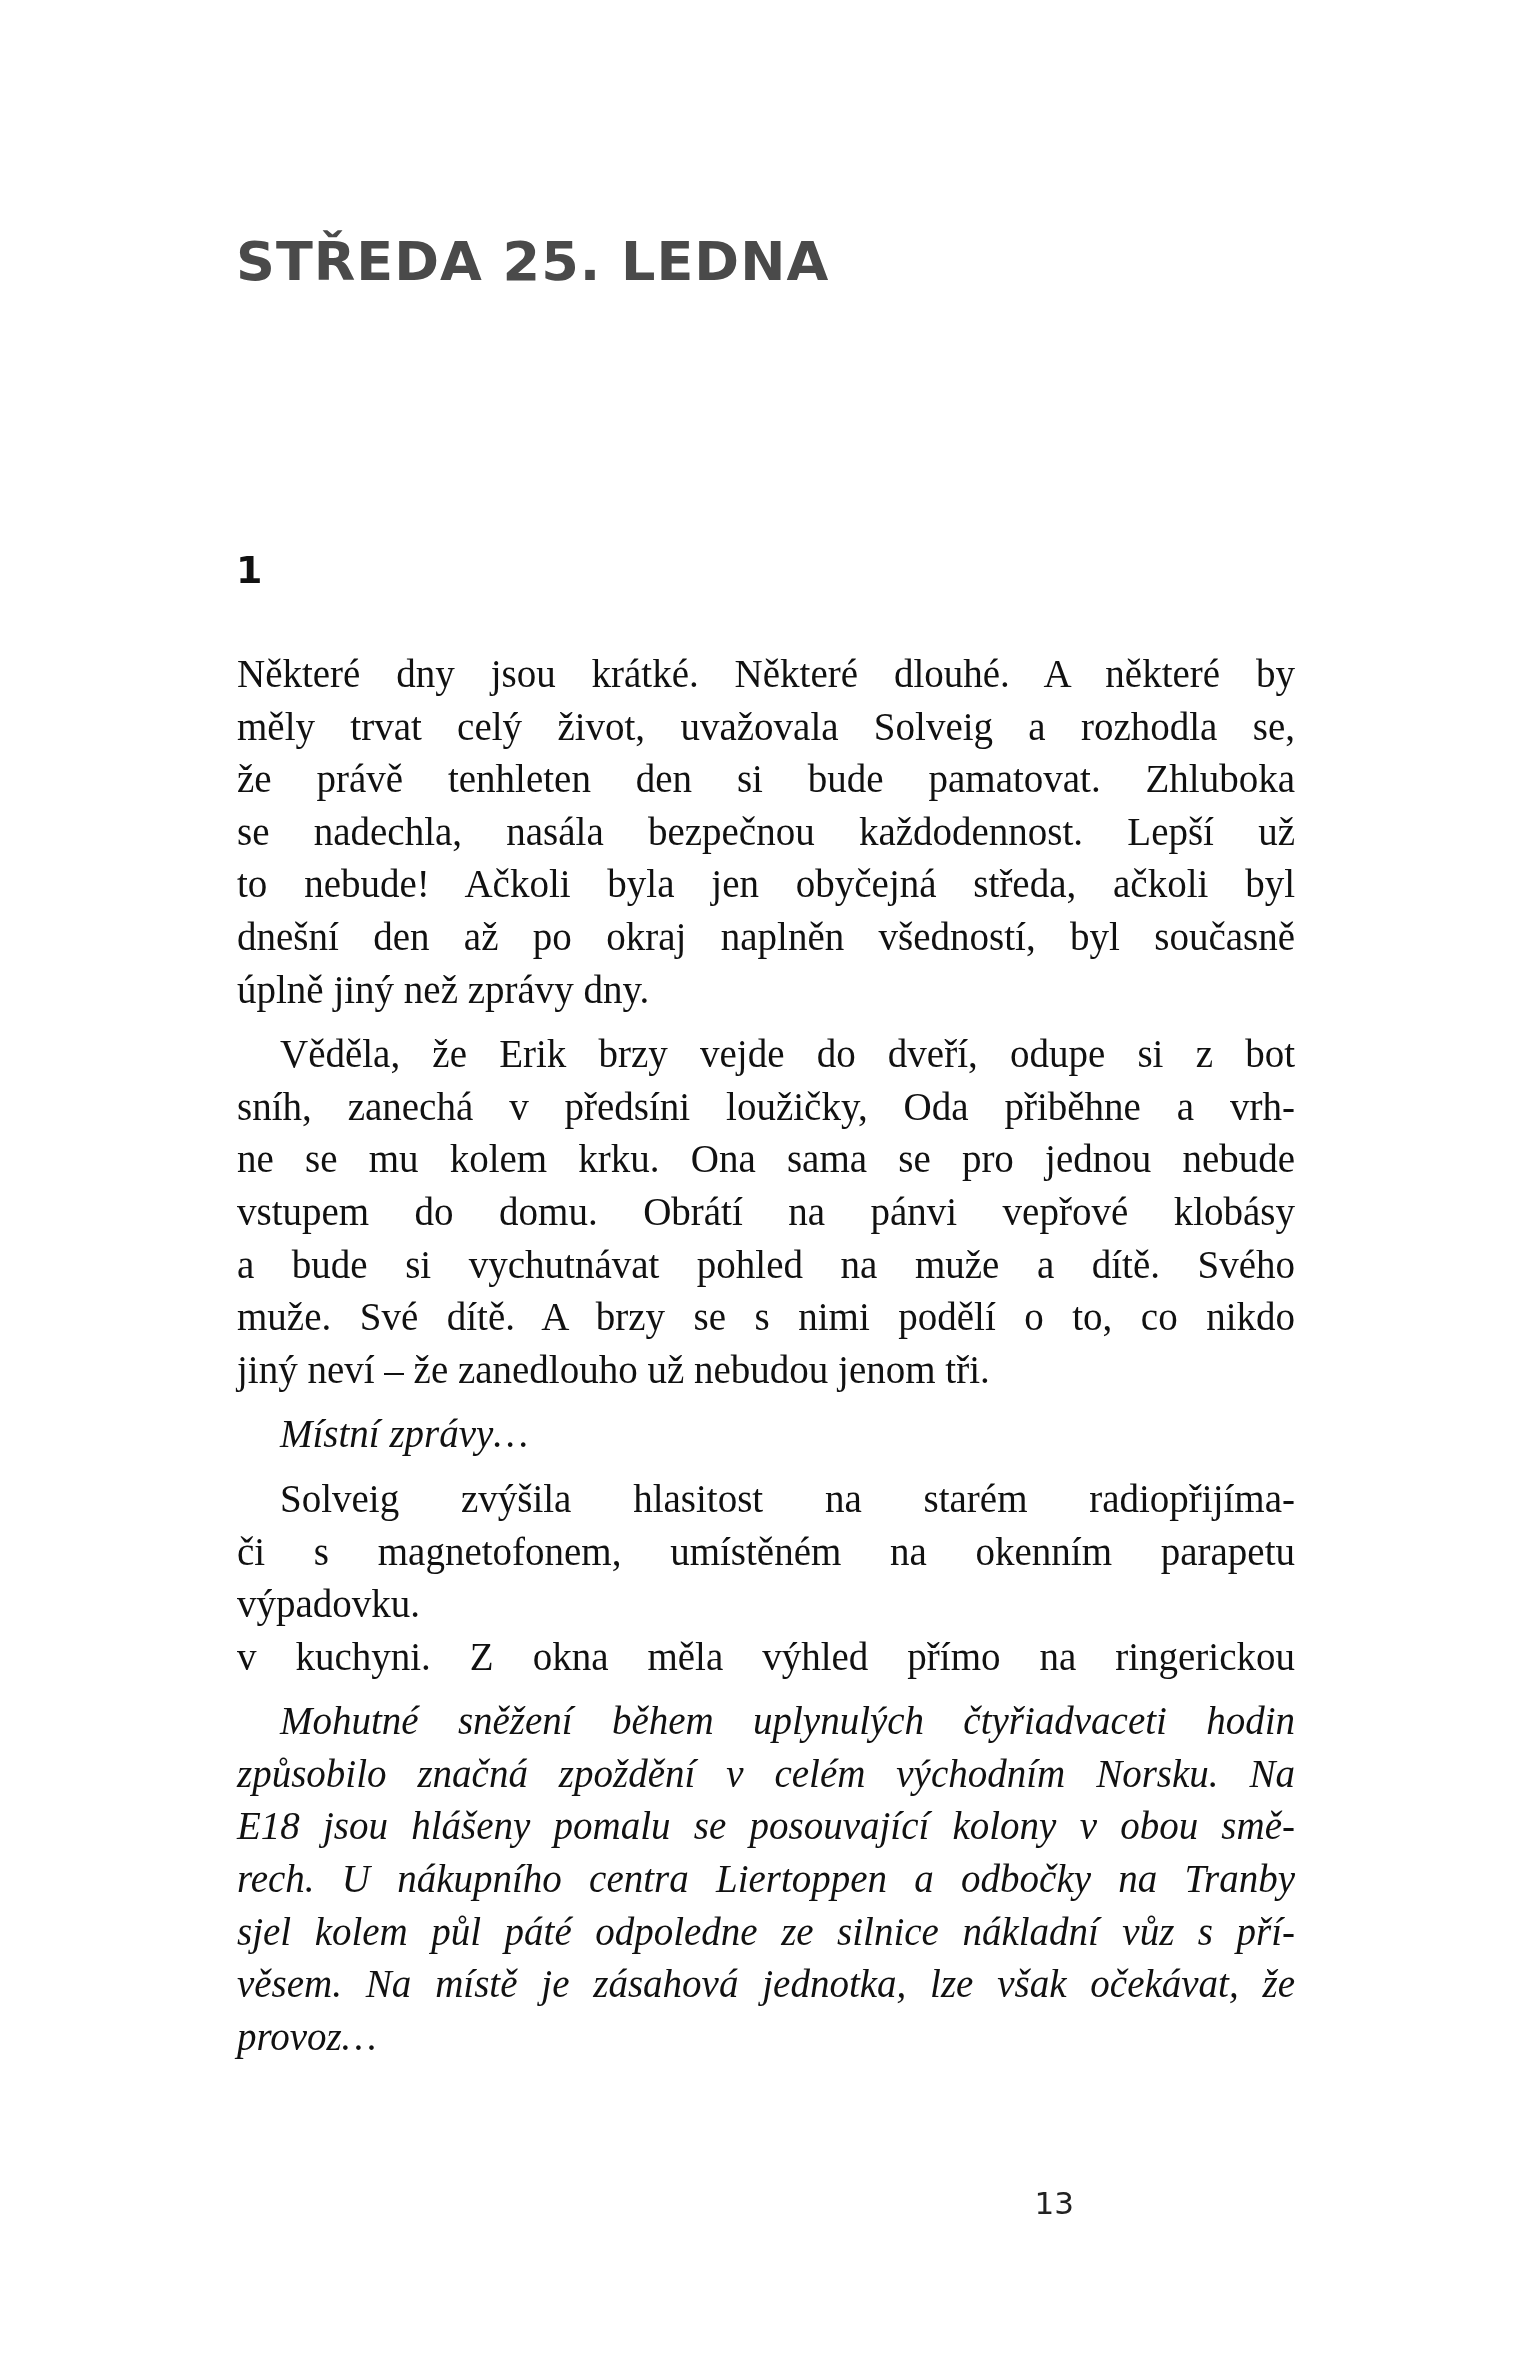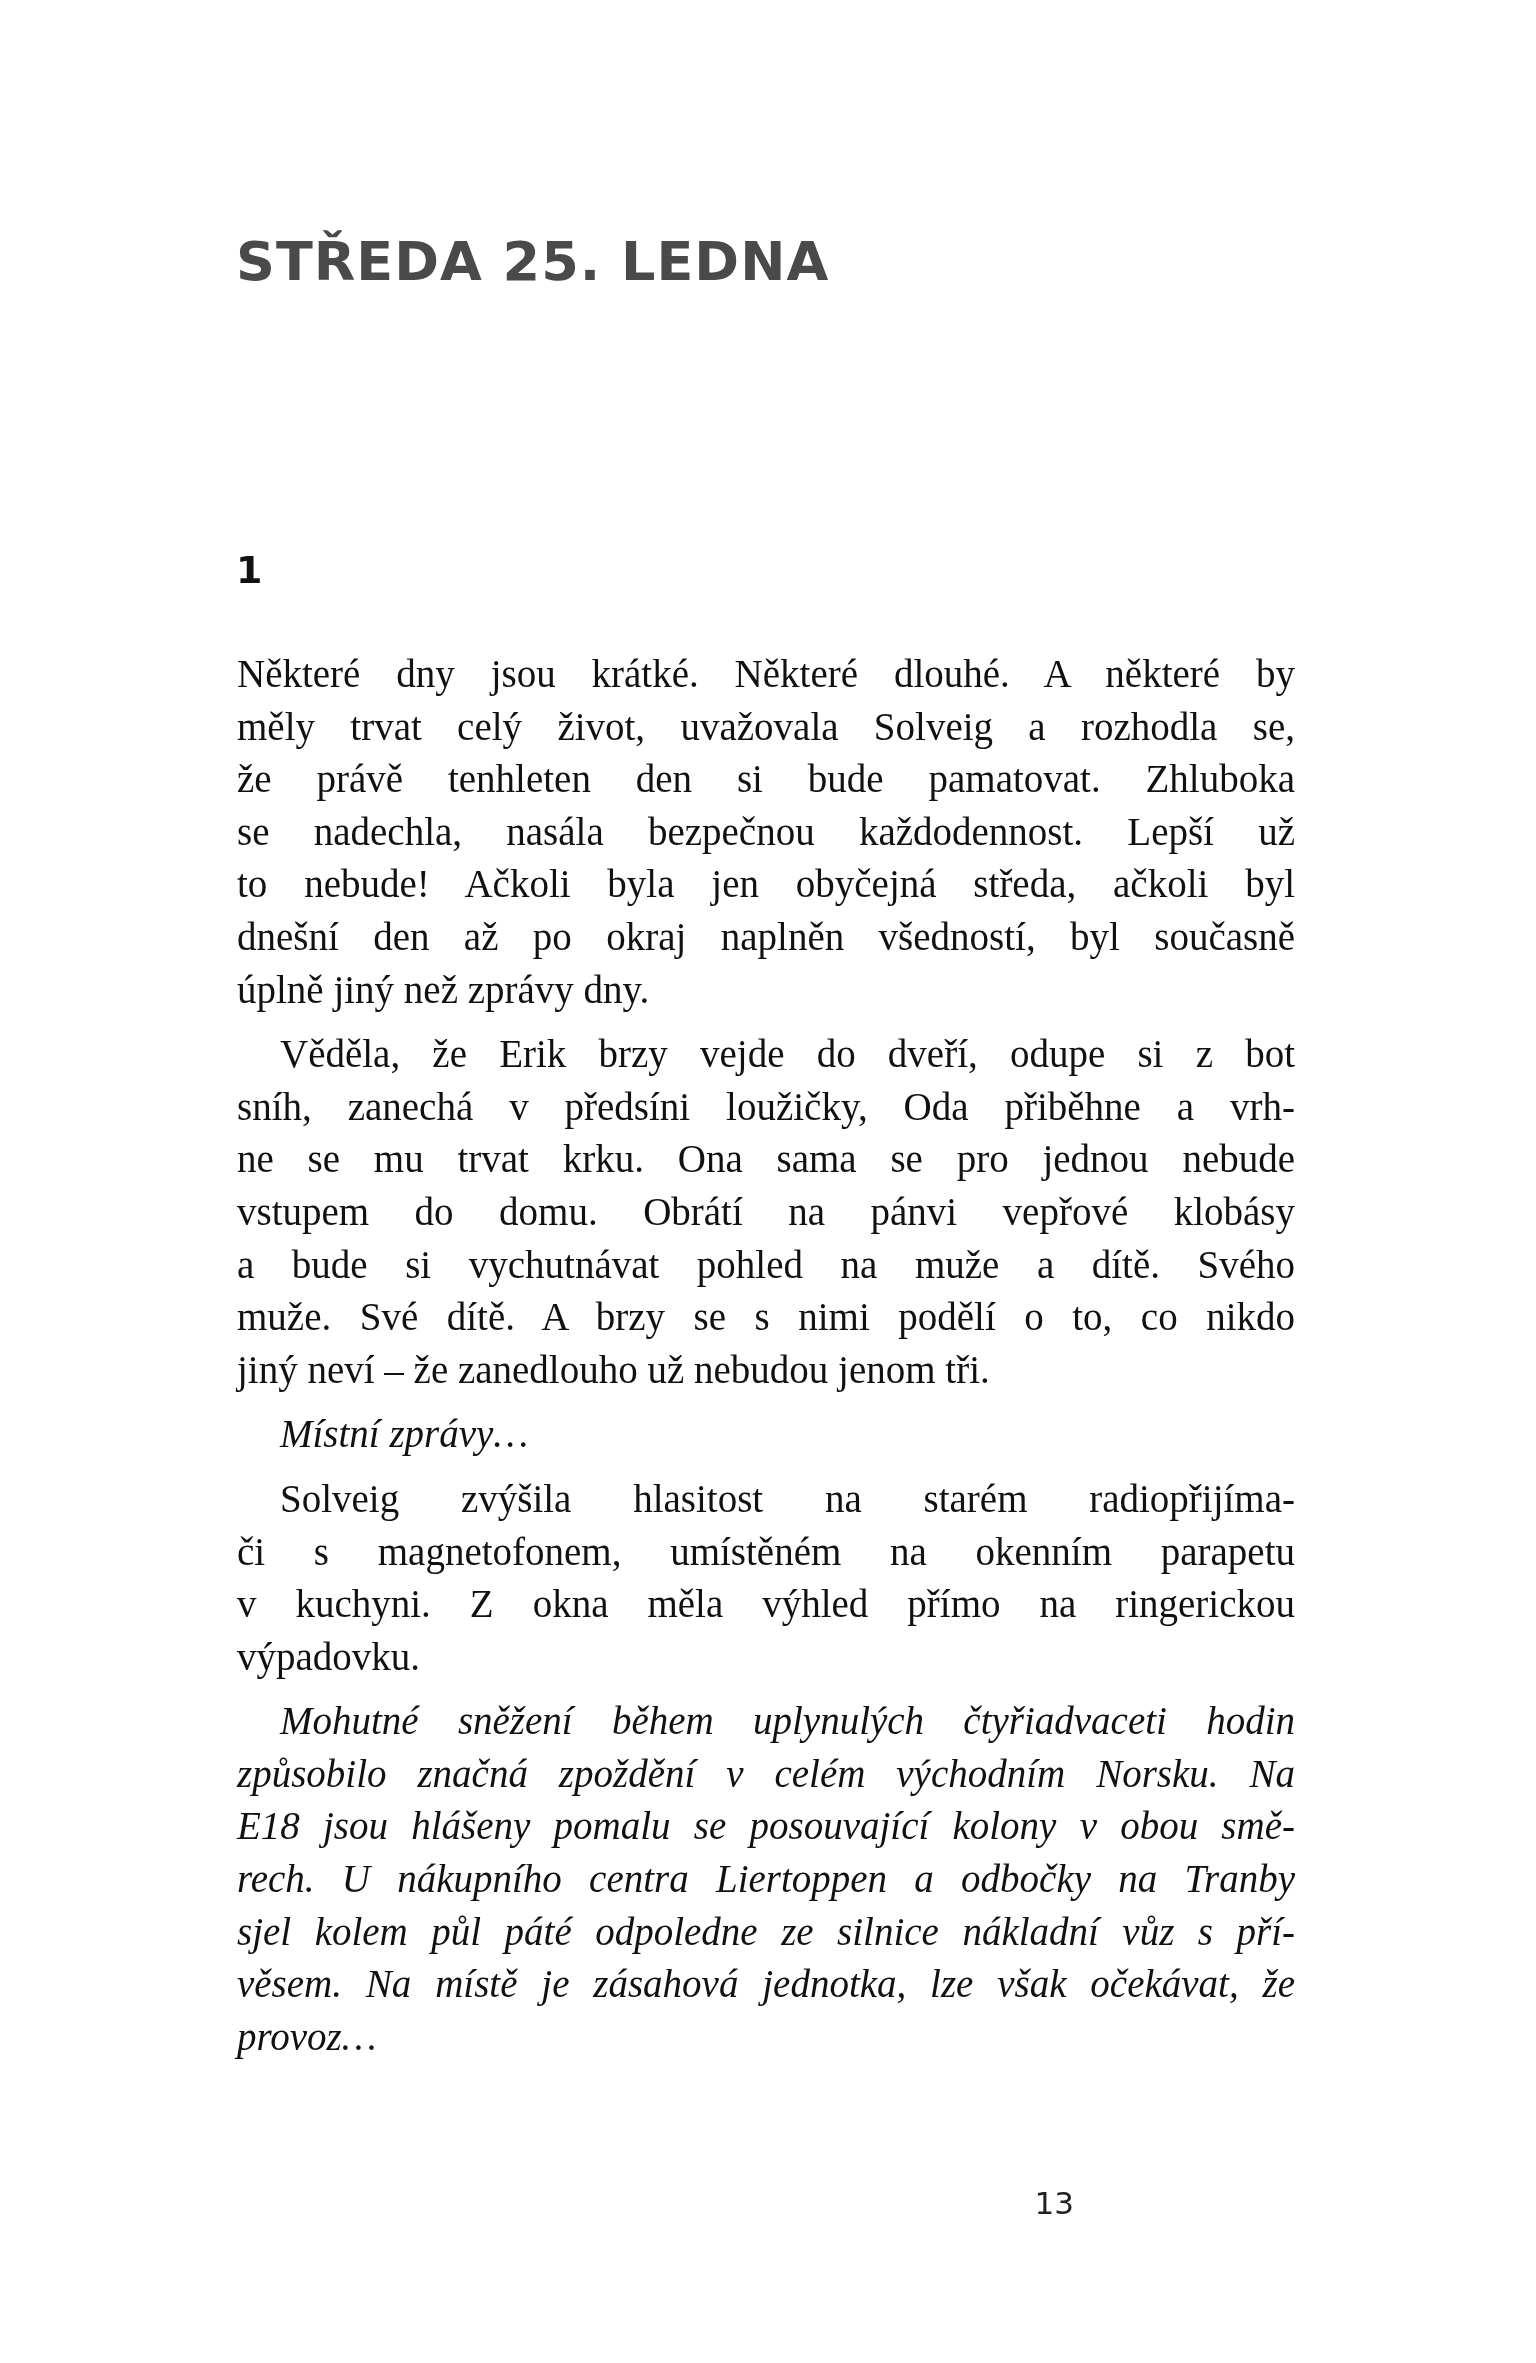--- a/index.html
+++ b/index.html
@@ -104,36 +104,36 @@
       <span class="line">že právě tenhleten den si bude pamatovat. Zhluboka</span>
       <span class="line">se nadechla, nasála bezpečnou každodennost. Lepší už</span>
       <span class="line">to nebude! Ačkoli byla jen obyčejná středa, ačkoli byl</span>
       <span class="line">dnešní den až po okraj naplněn všedností, byl současně</span>
       <span class="line last">úplně jiný než zprávy dny.</span>
     </p>
 
     <p class="para">
       <span class="line ind">Věděla, že Erik brzy vejde do dveří, odupe si z bot</span>
       <span class="line">sníh, zanechá v předsíni loužičky, Oda přiběhne a vrh-</span>
-      <span class="line">ne se mu trvat krku. Ona sama se pro jednou nebude</span>
+      <span class="line">ne se mu kolem krku. Ona sama se pro jednou nebude</span>
       <span class="line">vstupem do domu. Obrátí na pánvi vepřové klobásy</span>
       <span class="line">a bude si vychutnávat pohled na muže a dítě. Svého</span>
       <span class="line">muže. Své dítě. A brzy se s nimi podělí o to, co nikdo</span>
       <span class="line last">jiný neví – že zanedlouho už nebudou jenom tři.</span>
     </p>
 
     <p class="para italic">
       <span class="line ind last">Místní zprávy…</span>
     </p>
 
     <p class="para">
       <span class="line ind">Solveig zvýšila hlasitost na starém radiopřijíma-</span>
       <span class="line">či s magnetofonem, umístěném na okenním parapetu</span>
+      <span class="line last">výpadovku.</span>
       <span class="line">v kuchyni. Z okna měla výhled přímo na ringerickou</span>
-      <span class="line last">výpadovku.</span>
     </p>
 
     <p class="para italic">
       <span class="line ind">Mohutné sněžení během uplynulých čtyřiadvaceti hodin</span>
       <span class="line">způsobilo značná zpoždění v celém východním Norsku. Na</span>
       <span class="line">E18 jsou hlášeny pomalu se posouvající kolony v obou smě-</span>
       <span class="line">rech. U nákupního centra Liertoppen a odbočky na Tranby</span>
       <span class="line">sjel kolem půl páté odpoledne ze silnice nákladní vůz s pří-</span>
       <span class="line">věsem. Na místě je zásahová jednotka, lze však očekávat, že</span>
       <span class="line last">provoz…</span>

